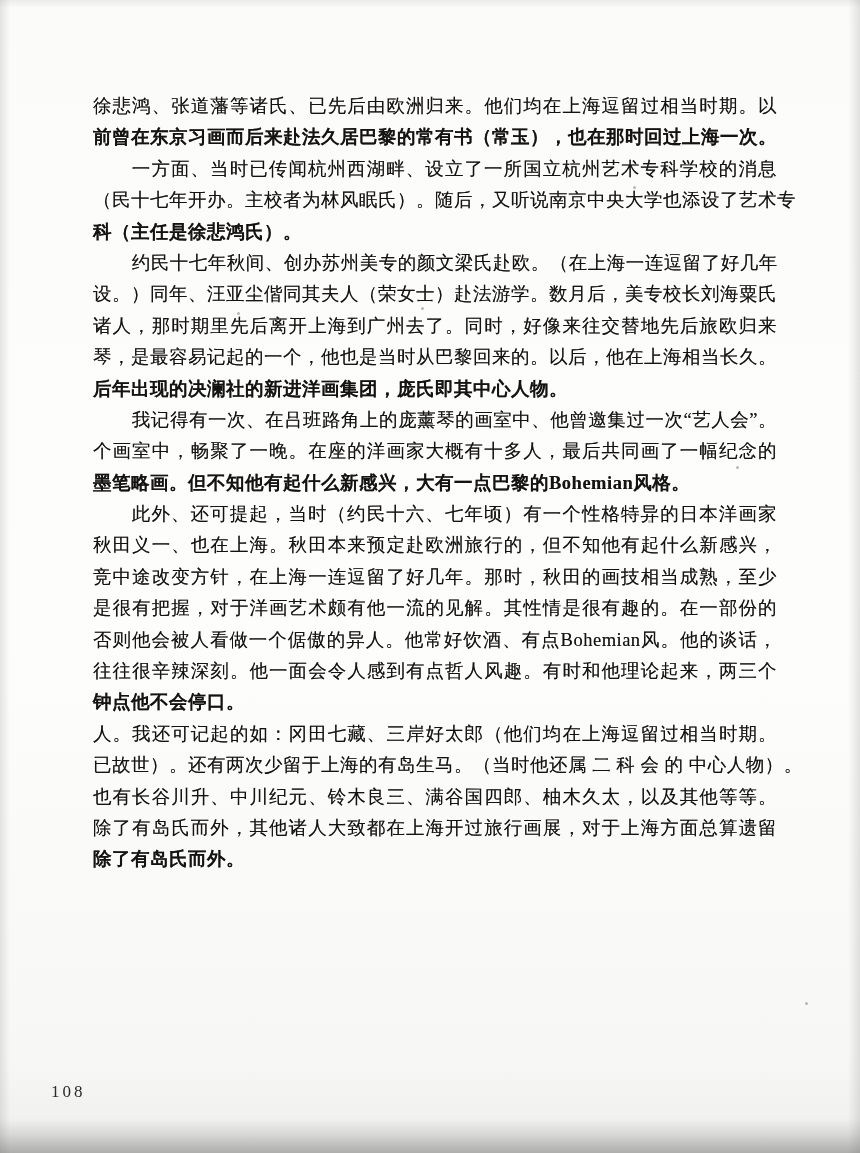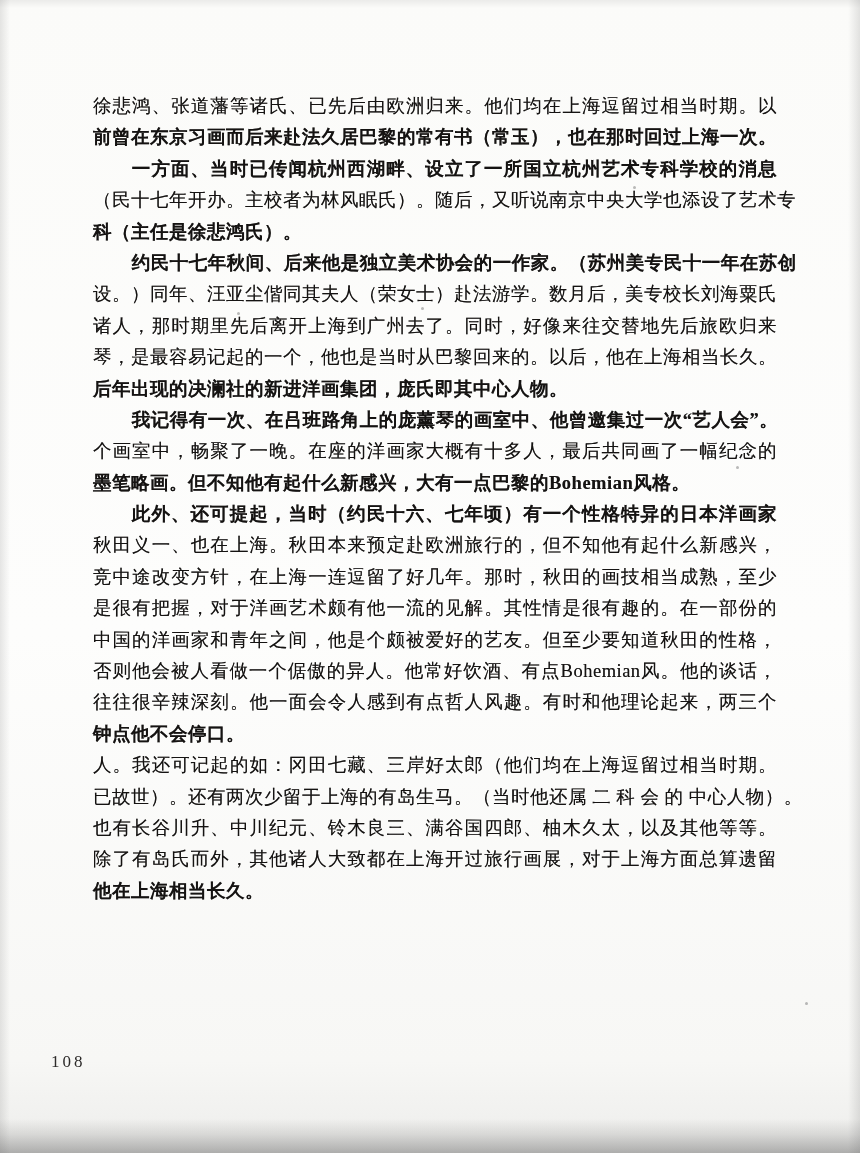--- a/index.html
+++ b/index.html
@@ -68,27 +68,26 @@
     text-align-last: justify;
     text-justify: inter-character;
     overflow: visible;
   }
   .text-block .line.para-end {
     text-align-last: left;
     font-weight: bold;
   }
   .text-block .line.indent {
     text-indent: 2.1em;
-    font-weight: bold;
   }
   
   .page-number {
     position: absolute;
     left: 51px;
-    top: 1052px;
+    top: 1082px;
     font-size: 17px;
     letter-spacing: 3px;
     color: #2d2b2a;
     font-family: "Liberation Serif", "DejaVu Serif", serif;
   }
   
   .speck {
     position: absolute;
     width: 3px;
     height: 3px;
@@ -101,41 +100,40 @@
 <body>
 
 <div class="scan-page">
 
   <div class="text-block">
       <div class="line">徐悲鸿、张道藩等诸氏、已先后由欧洲归来。他们均在上海逗留过相当时期。以</div>
       <div class="line para-end">前曾在东京习画而后来赴法久居巴黎的常有书（常玉），也在那时回过上海一次。</div>
       <div class="line indent">一方面、当时已传闻杭州西湖畔、设立了一所国立杭州艺术专科学校的消息</div>
       <div class="line">（民十七年开办。主校者为林风眠氏）。随后，又听说南京中央大学也添设了艺术专</div>
       <div class="line para-end">科（主任是徐悲鸿氏）。</div>
-      <div class="line indent">约民十七年秋间、后来他是独立美术协会的一作家。（苏州美专民十一年在苏创</div>
+      <div class="line indent">约民十七年秋间、创办苏州美专的颜文梁氏赴欧。（在上海一连逗留了好几年</div>
       <div class="line">设。）同年、汪亚尘偕同其夫人（荣女士）赴法游学。数月后，美专校长刘海粟氏</div>
       <div class="line">诸人，那时期里先后离开上海到广州去了。同时，好像来往交替地先后旅欧归来</div>
       <div class="line">琴，是最容易记起的一个，他也是当时从巴黎回来的。以后，他在上海相当长久。</div>
       <div class="line para-end">后年出现的决澜社的新进洋画集团，庞氏即其中心人物。</div>
       <div class="line indent">我记得有一次、在吕班路角上的庞薰琴的画室中、他曾邀集过一次“艺人会”。</div>
       <div class="line">个画室中，畅聚了一晚。在座的洋画家大概有十多人，最后共同画了一幅纪念的</div>
       <div class="line para-end">墨笔略画。但不知他有起什么新感兴，大有一点巴黎的Bohemian风格。</div>
       <div class="line indent">此外、还可提起，当时（约民十六、七年顷）有一个性格特异的日本洋画家</div>
       <div class="line">秋田义一、也在上海。秋田本来预定赴欧洲旅行的，但不知他有起什么新感兴，</div>
       <div class="line">竞中途改变方针，在上海一连逗留了好几年。那时，秋田的画技相当成熟，至少</div>
       <div class="line">是很有把握，对于洋画艺术颇有他一流的见解。其性情是很有趣的。在一部份的</div>
-      <div class="line">中国的洋画家和青年之间，他是个颇被爱好的艺友。但至少要知道秋田的性格，</div>
       <div class="line">否则他会被人看做一个倨傲的异人。他常好饮酒、有点Bohemian风。他的谈话，</div>
       <div class="line">往往很辛辣深刻。他一面会令人感到有点哲人风趣。有时和他理论起来，两三个</div>
       <div class="line para-end">钟点他不会停口。</div>
       <div class="line">人。我还可记起的如：冈田七藏、三岸好太郎（他们均在上海逗留过相当时期。</div>
       <div class="line">已故世）。还有两次少留于上海的有岛生马。（当时他还属 二 科 会 的 中心人物）。</div>
       <div class="line">也有长谷川升、中川纪元、铃木良三、满谷国四郎、柚木久太，以及其他等等。</div>
       <div class="line">除了有岛氏而外，其他诸人大致都在上海开过旅行画展，对于上海方面总算遗留</div>
-      <div class="line para-end">他在上海相当长久。</div>
+      <div class="line para-end">除了有岛氏而外。</div>
     </div>
 
   <div class="page-number">108</div>
 
   <div class="shadow-top"></div>
   <div class="shadow-left"></div>
   <div class="shadow-right"></div>
   <div class="shadow-bottom"></div>
 
 <div class="speck" style="left: 633px; top: 186px;"></div>

